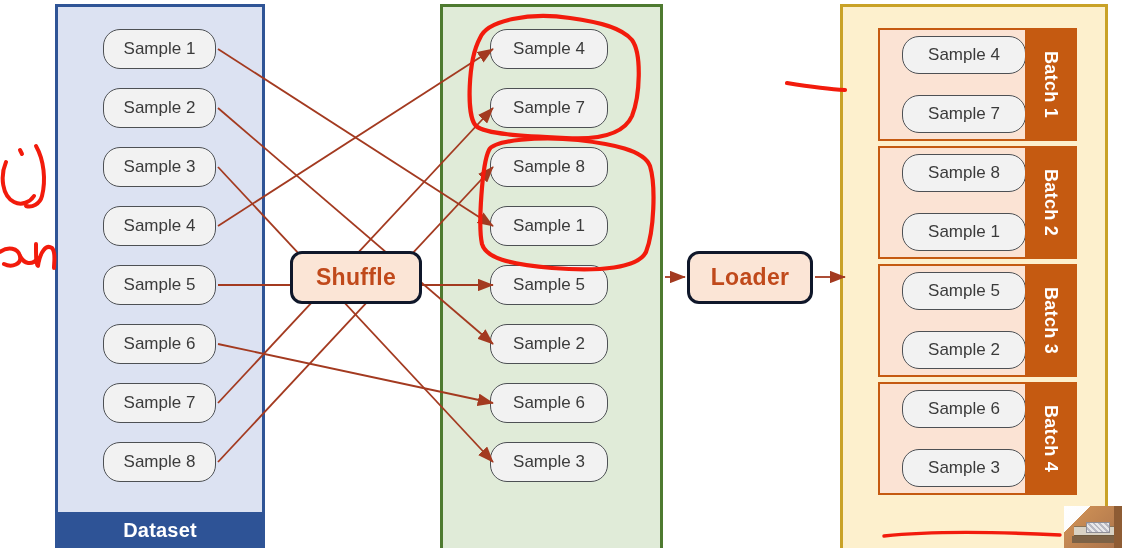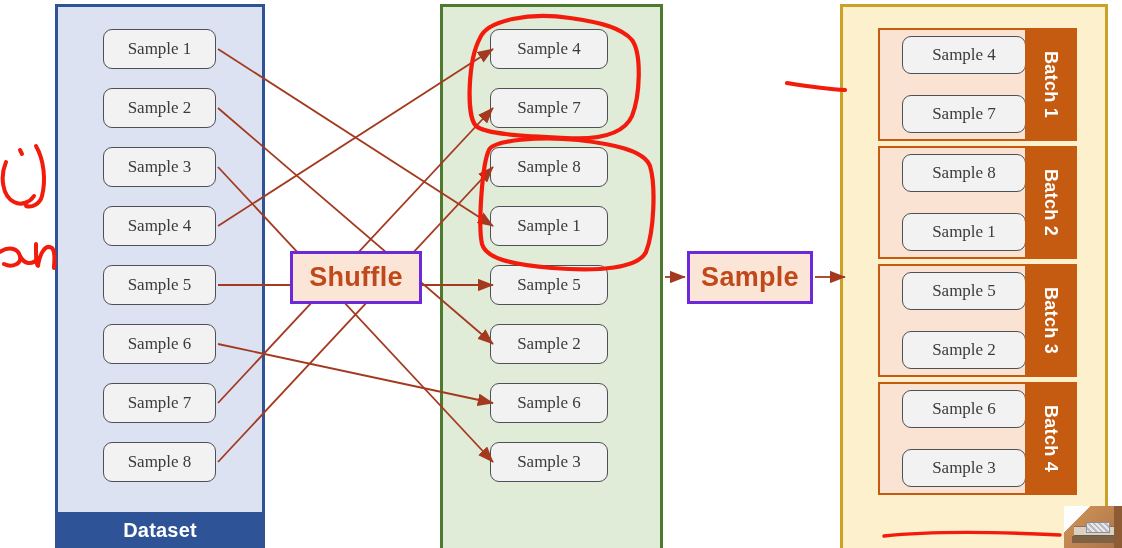--- a/index.html
+++ b/index.html
@@ -27,23 +27,23 @@
   #queue-panel .panel-body{background:#e0ebd8;border:3px solid #4e7a30;border-bottom:none;}
   #queue-panel .panel-footer{background:#507b32;border:3px solid #4e7a30;}
 
   #loader-panel{left:840px;top:4px;width:268px;height:544px;}
   #loader-panel .panel-body{background:#fdf0cd;border:3px solid #c9a227;border-bottom:none;}
   #loader-panel .panel-footer{background:#bf8f00;border:3px solid #bf8f00;}
 
   
   .sample{
     position:absolute;box-sizing:border-box;
-    background:#f2f2f2;border:1.3px solid #4d5054;border-radius:9px;
-    display:flex;align-items:center;justify-content:center;
-    color:#3b3b3b;font-size:17px;white-space:nowrap;font-family:Liberation Serif, serif;
+    background:#f2f2f2;border:1.3px solid #4d5054;border-radius:17px;
+    display:flex;align-items:center;justify-content:center;
+    color:#3b3b3b;font-size:17px;white-space:nowrap;
   }
   .ds-sample{left:48px;width:113px;height:40px;}
   .q-sample{left:50px;width:118px;height:40px;}
   .b-sample{left:22px;width:124px;height:38px;}
 
   
   .batch{
     position:absolute;box-sizing:border-box;
     background:#fbe3d4;border:2px solid #c55a11;
     left:38px;width:199px;height:113px;
@@ -53,23 +53,23 @@
     background:#c55a11;color:#fff;font-weight:bold;font-size:18px;
     display:flex;align-items:center;justify-content:center;
   }
   .batch-label span{
     writing-mode:vertical-rl;text-orientation:mixed;white-space:nowrap;letter-spacing:.3px;
   }
 
   
   .proc{
     position:absolute;box-sizing:border-box;
-    background:#fbe5d6;border:3px solid #6d28d9;border-radius:0;
-    display:flex;align-items:center;justify-content:center;
-    color:#c0491b;font-weight:bold;font-size:27px;letter-spacing:.3px;
+    background:#fbe5d6;border:3px solid #0f172a;border-radius:12px;
+    display:flex;align-items:center;justify-content:center;
+    color:#c0491b;font-weight:bold;font-size:23px;letter-spacing:.3px;
   }
   #shuffle-box{left:290px;top:251px;width:132px;height:53px;}
   #loader-box{left:687px;top:251px;width:126px;height:53px;}
 
   
   .overlay{position:absolute;left:0;top:0;width:1122px;height:548px;pointer-events:none;}
 
   
   #webcam{
     position:absolute;left:1064px;top:506px;width:58px;height:42px;
@@ -178,21 +178,21 @@
       <line x1="218" y1="403" x2="493" y2="108"></line>
 
       <line x1="218" y1="462" x2="493" y2="167"></line>
 
       <line x1="665" y1="277" x2="685" y2="277"></line>
       <line x1="815" y1="277" x2="845" y2="277"></line>
     </g>
   </svg>
 
   <div class="proc" id="shuffle-box">Shuffle</div>
-  <div class="proc" id="loader-box">Sample</div>
+  <div class="proc" id="loader-box">Loader</div>
 
   <svg class="overlay" id="ink-layer" viewBox="0 0 1122 548">
     <g stroke="#f21b0c" stroke-width="4.2" fill="none" stroke-linecap="round" stroke-linejoin="round">
 
       <path d="M 480 38 C 487 20, 530 12, 570 18 C 600 22, 622 28, 632 40
            C 642 54, 640 96, 632 116 C 624 134, 600 140, 566 138
            C 520 136, 486 134, 476 126 C 466 116, 468 60, 480 38 Z"></path>
 
       <path d="M 489 150 C 494 140, 540 136, 578 140 C 612 144, 644 150, 650 166
            C 656 186, 654 232, 646 252 C 638 268, 600 272, 552 268

